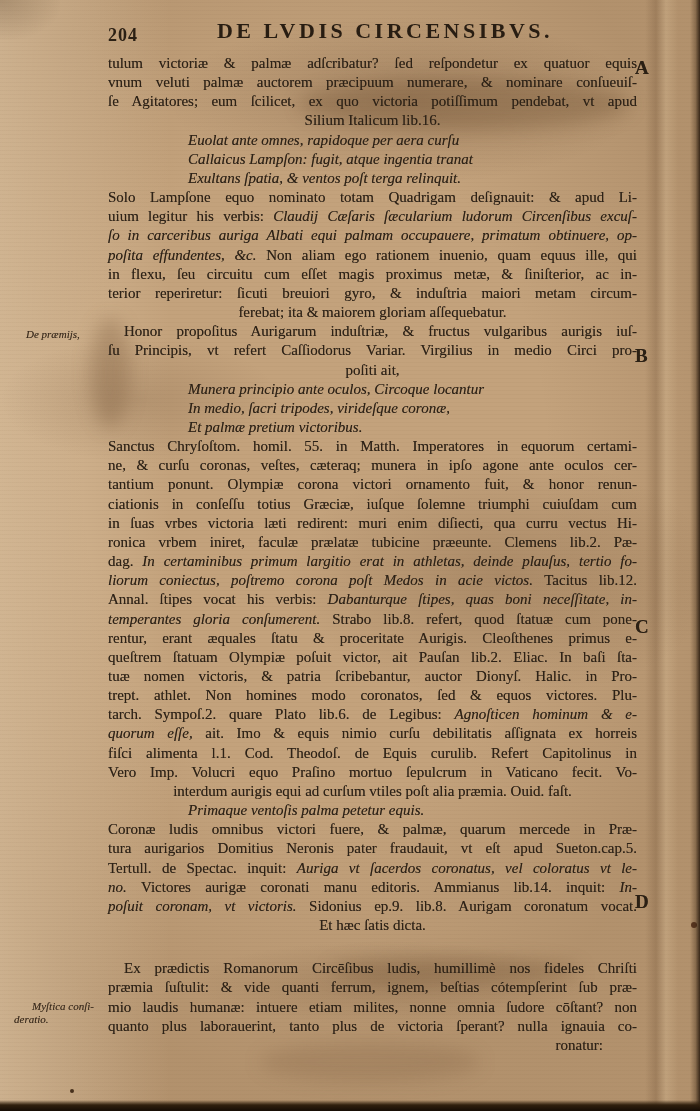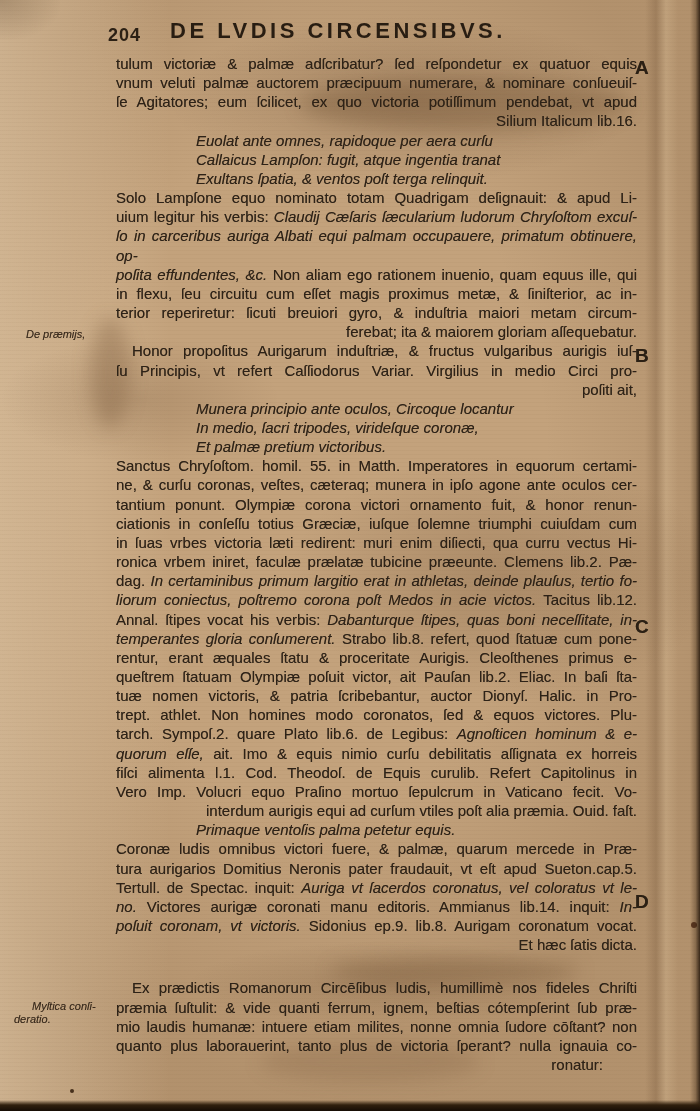--- a/index.html
+++ b/index.html
@@ -1,20 +1,20 @@
 <!DOCTYPE html>
 <html><head>
 <meta charset="utf-8">
 <style>
   html,body{margin:0;padding:0;background:#555;}
   #scan{
     position:relative;
     width:700px;height:1111px;
     overflow:hidden;
-    font-family:Liberation Sans, sans-serif;
+    font-family:Liberation Serif, serif;
     color:#2d2217;
     background:
       repeating-linear-gradient(0deg, rgba(120,90,60,0.05) 0 1px, rgba(0,0,0,0) 1px 4px),
       radial-gradient(ellipse 340px 120px at 58% 9%, rgba(92,62,38,0.28), rgba(0,0,0,0) 70%),
       radial-gradient(ellipse 300px 170px at 72% 52%, rgba(96,66,40,0.26), rgba(0,0,0,0) 72%),
       radial-gradient(ellipse 280px 60px at 55% 88.5%, rgba(96,66,40,0.22), rgba(0,0,0,0) 70%),
       radial-gradient(ellipse 200px 90px at 20% 36%, rgba(96,66,40,0.18), rgba(0,0,0,0) 70%),
       linear-gradient(90deg, rgba(236,214,182,0.45), rgba(236,214,182,0.22) 90px, rgba(0,0,0,0) 170px),
       linear-gradient(90deg, rgba(0,0,0,0) 645px, rgba(90,60,35,0.22) 656px, rgba(222,196,158,0.30) 666px, rgba(0,0,0,0) 678px),
       radial-gradient(ellipse 420px 620px at 45% 42%, rgba(0,0,0,0) 55%, rgba(118,86,54,0.22) 100%),
@@ -30,30 +30,30 @@
   #edge-right{position:absolute;right:0;top:0;width:10px;height:1111px;
     background:linear-gradient(to left,rgba(32,19,8,0.85),rgba(60,40,20,0.35) 45%,rgba(0,0,0,0));}
   #corner-tl{position:absolute;left:0;top:0;width:60px;height:40px;
     background:radial-gradient(ellipse at 0 0,rgba(70,48,28,0.25),rgba(0,0,0,0) 75%);}
   .speck{position:absolute;border-radius:50%;background:#5a3620;}
   #speck-1{left:691px;top:922px;width:6px;height:6px;}
   #speck-2{left:70px;top:1089px;width:4px;height:4px;background:#46301c;}
 
   #page-number{position:absolute;left:108px;top:25px;font-size:18px;font-weight:bold;
     letter-spacing:1px;color:#2b2014;}
-  #page-title{position:absolute;left:170px;top:18px;width:430px;text-align:left;
+  #page-title{position:absolute;left:170px;top:18px;width:430px;text-align:center;
     font-size:22px;font-weight:bold;letter-spacing:3.5px;color:#281d12;}
 
   #text-column{position:absolute;left:108px;top:54px;width:529px;
     font-size:15px;line-height:19.15px;
     text-shadow:0 0 0.5px rgba(45,34,23,0.55);}
-  .line{white-space:normal;margin-left:8px;}
+  .line{white-space:normal;}
   .line.j{text-align:justify;text-align-last:justify;}
   .line.ji{text-align:justify;text-align-last:justify;text-indent:16px;}
-  .line.p{text-align:right;}
+  .line.p{text-align:center;}
   .line.v{padding-left:80px;}
   .line.r{text-align:right;padding-right:34px;}
   .line.gap{margin-top:24px;}
   .it{font-style:italic;}
 
   .margin-letter{position:absolute;left:635px;font-size:19px;font-weight:bold;color:#2b2014;
     text-shadow:0 0 0.5px rgba(43,32,20,0.6);}
   #ml-a{top:57px;}
   #ml-b{top:345px;}
   #ml-c{top:616px;}
@@ -81,21 +81,21 @@
 
   <div id="text-column">
       <div class="line j"><span class="ro">tulum victoriæ &amp; palmæ adſcribatur? ſed reſpondetur ex quatuor equis</span></div>
       <div class="line j"><span class="ro">vnum veluti palmæ auctorem præcipuum numerare, &amp; nominare conſueuiſ-</span></div>
       <div class="line j"><span class="ro">ſe Agitatores; eum ſcilicet, ex quo victoria potiſſimum pendebat, vt apud</span></div>
       <div class="line p"><span class="ro">Silium Italicum lib.16.</span></div>
       <div class="line v"><span class="it">Euolat ante omnes, rapidoque per aera curſu</span></div>
       <div class="line v"><span class="it">Callaicus Lampſon: fugit, atque ingentia tranat</span></div>
       <div class="line v"><span class="it">Exultans ſpatia, &amp; ventos poſt terga relinquit.</span></div>
       <div class="line j"><span class="ro">Solo Lampſone equo nominato totam Quadrigam deſignauit: &amp; apud Li-</span></div>
-      <div class="line j"><span class="ro">uium legitur his verbis: </span><span class="it">Claudij Cæſaris ſæcularium ludorum Chryſoſtom excuſ-</span></div>
+      <div class="line j"><span class="ro">uium legitur his verbis: </span><span class="it">Claudij Cæſaris ſæcularium ludorum Circenſibus excuſ-</span></div>
       <div class="line j"><span class="it">ſo in carceribus auriga Albati equi palmam occupauere, primatum obtinuere, op-</span></div>
       <div class="line j"><span class="it">poſita effundentes, &amp;c. </span><span class="ro">Non aliam ego rationem inuenio, quam equus ille, qui</span></div>
       <div class="line j"><span class="ro">in flexu, ſeu circuitu cum eſſet magis proximus metæ, &amp; ſiniſterior, ac in-</span></div>
       <div class="line j"><span class="ro">terior reperiretur: ſicuti breuiori gyro, &amp; induſtria maiori metam circum-</span></div>
       <div class="line p"><span class="ro">ferebat; ita &amp; maiorem gloriam aſſequebatur.</span></div>
       <div class="line ji"><span class="ro">Honor propoſitus Aurigarum induſtriæ, &amp; fructus vulgaribus aurigis iuſ-</span></div>
       <div class="line j"><span class="ro">ſu Principis, vt refert Caſſiodorus Variar. Virgilius in medio Circi pro-</span></div>
       <div class="line p"><span class="ro">poſiti ait,</span></div>
       <div class="line v"><span class="it">Munera principio ante oculos, Circoque locantur</span></div>
       <div class="line v"><span class="it">In medio, ſacri tripodes, virideſque coronæ,</span></div>

